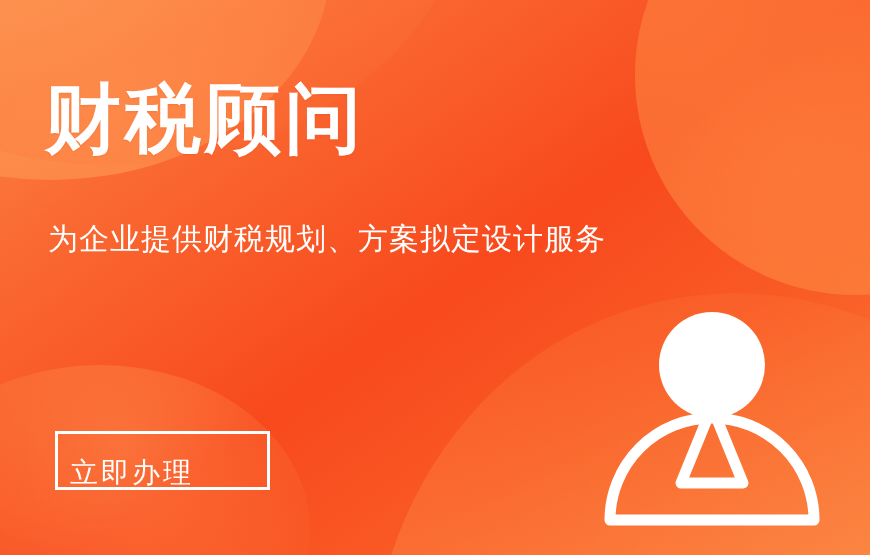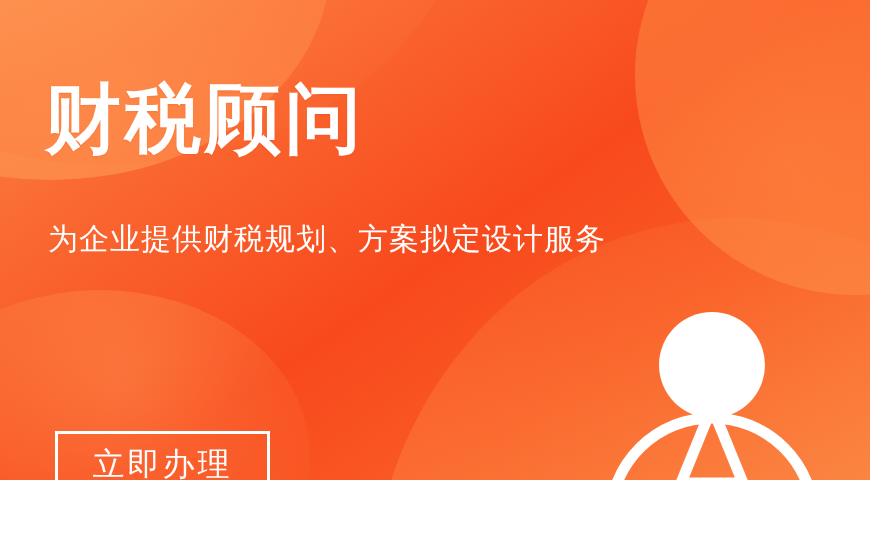--- a/index.html
+++ b/index.html
@@ -4,21 +4,21 @@
 <style>
   html, body {
     margin: 0;
     padding: 0;
     background: #ffffff;
   }
 
   #banner {
     position: relative;
     width: 870px;
-    height: 480px;
+    height: 555px;
     overflow: hidden;
     background: linear-gradient(145deg, #fb8a4a 0%, #fa6a32 22%, #f8491d 52%, #f95a24 72%, #fa7e3c 100%);
     font-family: "Liberation Sans", "DejaVu Sans", sans-serif;
     -webkit-font-smoothing: antialiased;
   }
 
   
   .deco {
     position: absolute;
     pointer-events: none;
@@ -111,26 +111,26 @@
     position: absolute;
     left: 55px;
     top: 431px;
     width: 215px;
     height: 59px;
     box-sizing: border-box;
     border: 3px solid #ffffff;
     background: transparent;
     color: #ffffff;
     font-family: "Liberation Sans", "DejaVu Sans", sans-serif;
-    font-size: 32px;
+    font-size: 28px;
     font-weight: 400;
     letter-spacing: 3px;
     line-height: 53px;
-    text-align: center;
-    padding: 4px;
+    text-align: left;
+    padding: 12px;
     cursor: pointer;
     white-space: nowrap;
   }
 
   
   #advisor-icon {
     position: absolute;
     left: 593px;
     top: 303px;
     width: 240px;

